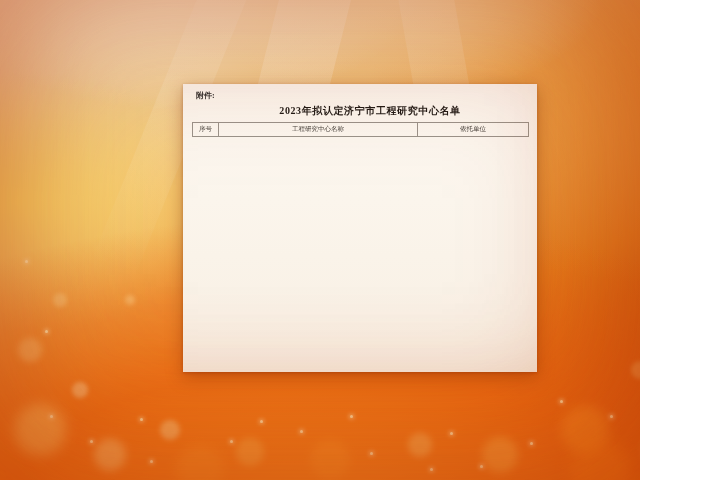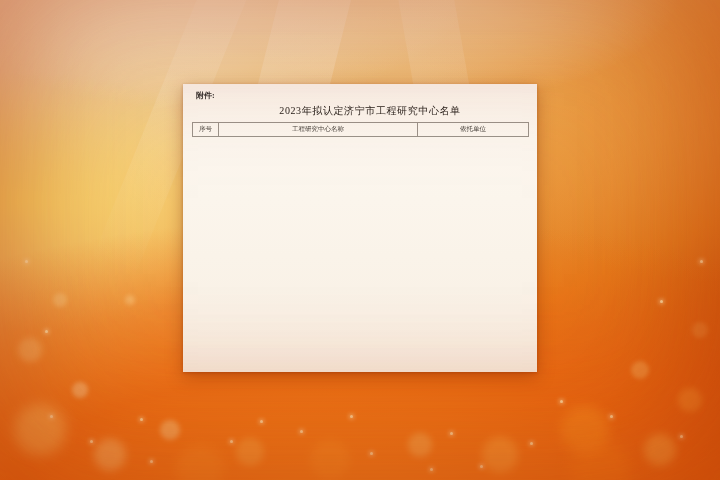--- a/index.html
+++ b/index.html
@@ -1,38 +1,38 @@
 <!DOCTYPE html>
 <html><head>
 <meta charset="utf-8">
 <style>
   html,body{margin:0;padding:0;}
   body{width:720px;height:480px;overflow:hidden;font-family:"Liberation Serif","DejaVu Serif",serif;}
-  .stage{position:relative;width:720px;height:480px;overflow:hidden;
+  .stage{position:relative;width:640px;height:480px;overflow:hidden;
     background:
       radial-gradient(140% 90% at 50% 108%, rgba(255,150,40,.95) 0%, rgba(240,110,20,.85) 35%, rgba(200,60,8,0) 70%),
       radial-gradient(60% 45% at 3% 42%, rgba(255,226,110,.85), transparent 60%),
       radial-gradient(55% 40% at 28% -5%, rgba(252,243,220,.95), transparent 70%),
       radial-gradient(50% 35% at 62% -2%, rgba(250,232,190,.85), transparent 65%),
       radial-gradient(70% 60% at 103% 20%, rgba(235,150,60,.75), transparent 65%),
       linear-gradient(155deg,#f7ead0 0%,#f2cf8e 22%,#eda84e 45%,#e47d1d 68%,#cc4e0c 88%,#b03a06 100%);}
   .stage::after{content:"";position:absolute;inset:0;pointer-events:none;
     box-shadow:inset 0 0 140px 30px rgba(170,50,5,.40), inset 0 -50px 130px rgba(205,75,5,.35);}
   .ray{position:absolute;top:-40px;width:70px;height:320px;pointer-events:none;
     background:linear-gradient(to bottom,rgba(255,250,232,.38),rgba(255,250,232,0));}
   .ray.r1{left:250px;transform:rotate(14deg);}
   .ray.r2{left:150px;transform:rotate(22deg);width:46px;opacity:.7;}
   .ray.r3{left:420px;transform:rotate(-10deg);width:55px;opacity:.6;}
   .dot{position:absolute;border-radius:50%;pointer-events:none;}
   .sheet{position:absolute;left:183px;top:84px;width:354px;height:288px;
     background:linear-gradient(180deg,#fdf9f2 0%,#faf3e9 60%,#f8efe2 100%);
     box-shadow:0 5px 16px rgba(120,35,0,.38), 0 1px 3px rgba(120,35,0,.3);}
   .attach{position:absolute;left:13px;top:6px;font-size:8px;font-weight:bold;color:#2c2c2c;}
   .doc-title{position:absolute;left:0;right:0;top:20px;text-align:center;font-size:10px;
-    font-weight:normal;color:#1f1a16;letter-spacing:.6px;margin-left:20px;}
+    font-weight:bold;color:#1f1a16;letter-spacing:.6px;margin-left:20px;}
   table.grid{position:absolute;left:9px;top:38px;width:336px;border-collapse:collapse;
     table-layout:fixed;font-size:6.5px;color:#3b3b3b;}
   table.grid th,table.grid td{border:.6px solid #9a938a;text-align:center;vertical-align:middle;
     padding:1px 2px;line-height:1.25;font-weight:normal;word-break:break-all;}
   table.grid th{height:11px;color:#44403a;}
   col.c-no{width:26px;} col.c-name{width:199px;} col.c-unit{width:111px;}
 </style>
 </head>
 <body>
 

